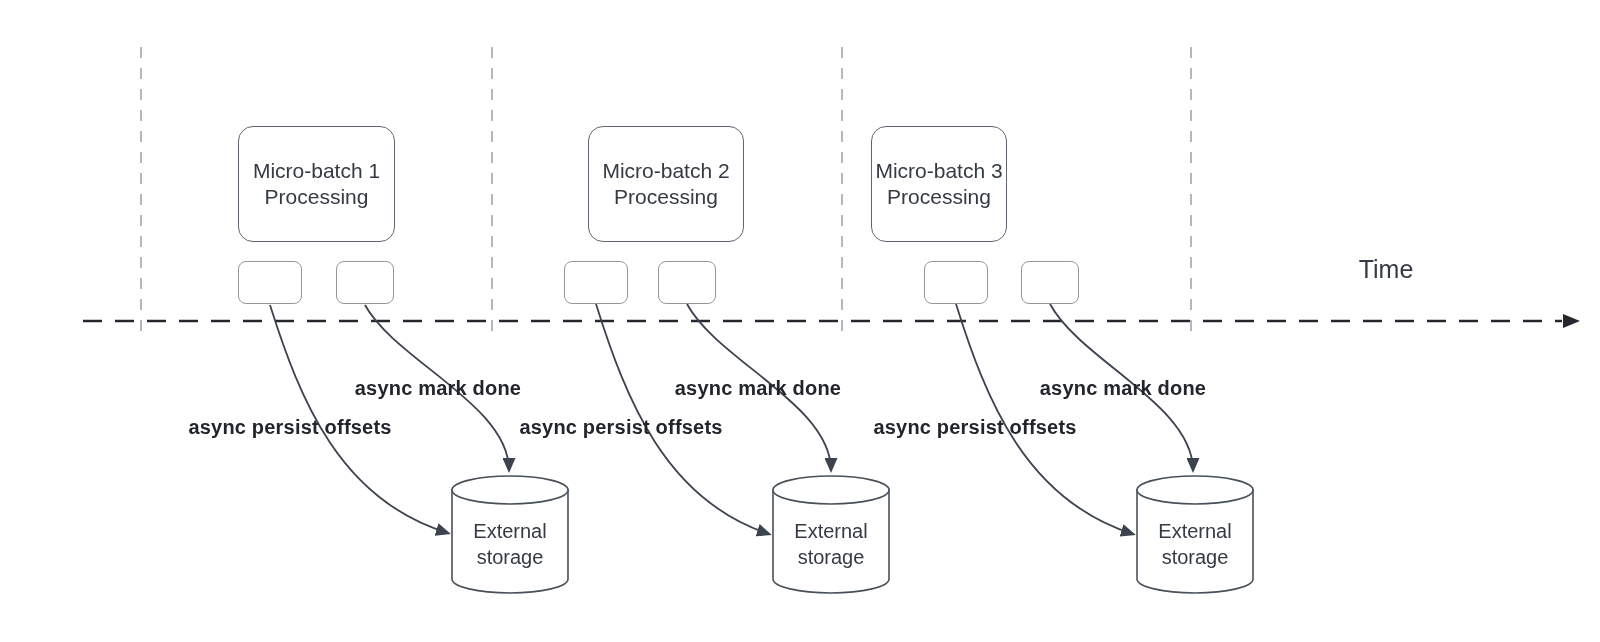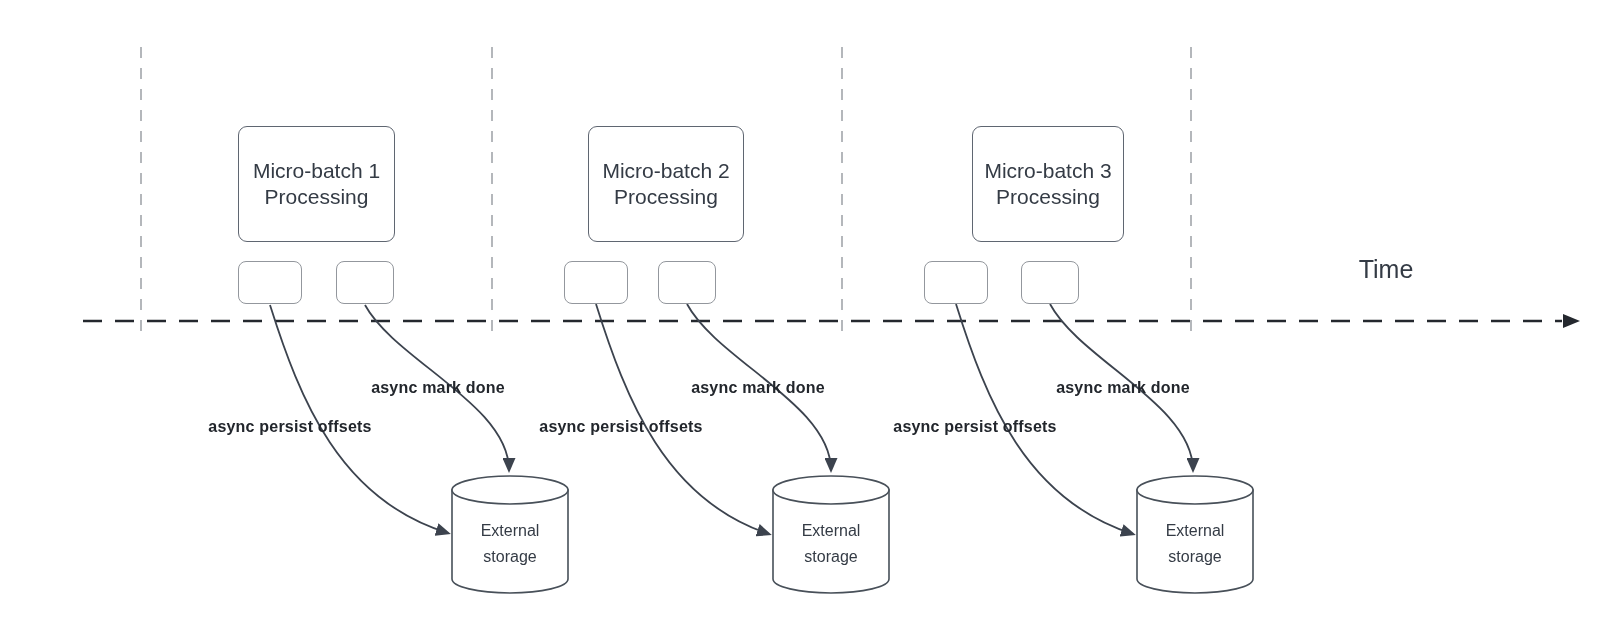--- a/index.html
+++ b/index.html
@@ -19,39 +19,39 @@
     font-family:"Liberation Sans", sans-serif;overflow:hidden;
   }
   .layer{position:absolute;left:0;top:0;}
   .guide{stroke:var(--guide-line);stroke-width:2;stroke-dasharray:11 10;fill:none;}
   .axis{stroke:var(--timeline);stroke-width:2.4;stroke-dasharray:19 13;fill:none;}
   .axis-head{fill:var(--timeline);stroke:none;}
   .cyl{fill:#ffffff;stroke:var(--cylinder-stroke);stroke-width:1.6;}
   .flow{fill:none;stroke:var(--arrow);stroke-width:1.8;}
   .node{
     position:absolute;box-sizing:border-box;background:#ffffff;
-    border:1.6px solid var(--box-border);border-radius:9px;
+    border:1.6px solid var(--box-border);border-radius:15px;
     display:flex;align-items:center;justify-content:center;
   }
   .node .node-text{
     font-size:21px;line-height:26px;color:var(--text);
     text-align:center;white-space:pre-line;
   }
   .snode{
     position:absolute;box-sizing:border-box;background:#ffffff;
     border:1.6px solid var(--small-box-border);border-radius:8px;
   }
   .clabel{
     position:absolute;transform:translate(-50%,-50%);
-    font-size:16px;line-height:26px;color:var(--text);
+    font-size:20px;line-height:26px;color:var(--text);
     text-align:center;white-space:pre-line;
   }
   .alabel{
     position:absolute;transform:translate(-50%,-50%);
-    font-weight:bold;font-size:16px;letter-spacing:.2px;
+    font-weight:bold;font-size:20px;letter-spacing:.2px;
     color:var(--label);white-space:nowrap;
   }
   .tlabel{
     position:absolute;transform:translate(-50%,-50%);
     font-size:25px;color:var(--text);white-space:nowrap;
   }
 </style>
 </head>
 <body>
 
@@ -102,21 +102,21 @@
   </svg>
 
   <div class="node" style="left:238px;top:126px;width:157px;height:116px">
     <span class="node-text">Micro-batch 1
 Processing</span>
   </div>
   <div class="node" style="left:588px;top:126px;width:156px;height:116px">
     <span class="node-text">Micro-batch 2
 Processing</span>
   </div>
-  <div class="node" style="left:972px;top:126px;width:152px;height:116px">
+  <div class="node" style="left:871px;top:126px;width:136px;height:116px">
     <span class="node-text">Micro-batch 3
 Processing</span>
   </div>
 
   <div class="snode" style="left:238px;top:261px;width:64px;height:43px"></div>
   <div class="snode" style="left:336px;top:261px;width:58px;height:43px"></div>
   <div class="snode" style="left:564px;top:261px;width:64px;height:43px"></div>
   <div class="snode" style="left:658px;top:261px;width:58px;height:43px"></div>
   <div class="snode" style="left:924px;top:261px;width:64px;height:43px"></div>
   <div class="snode" style="left:1021px;top:261px;width:58px;height:43px"></div>

